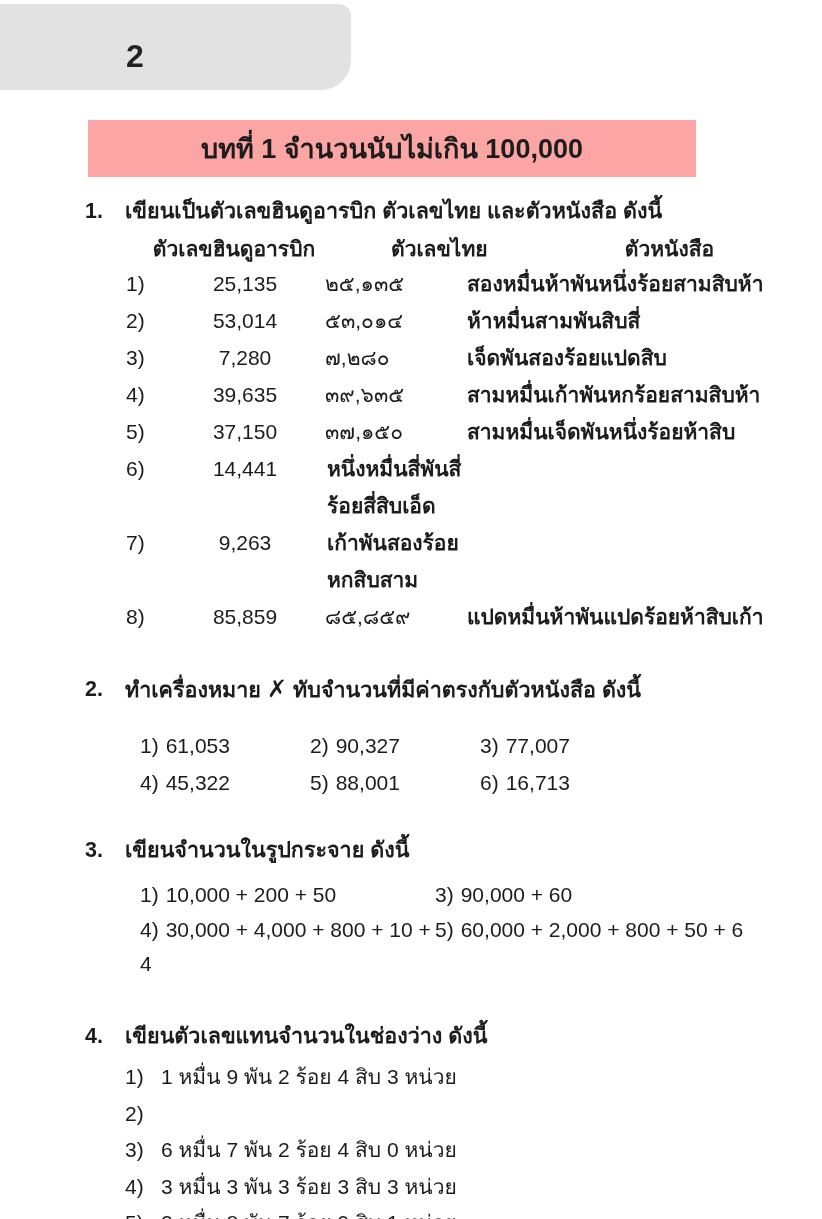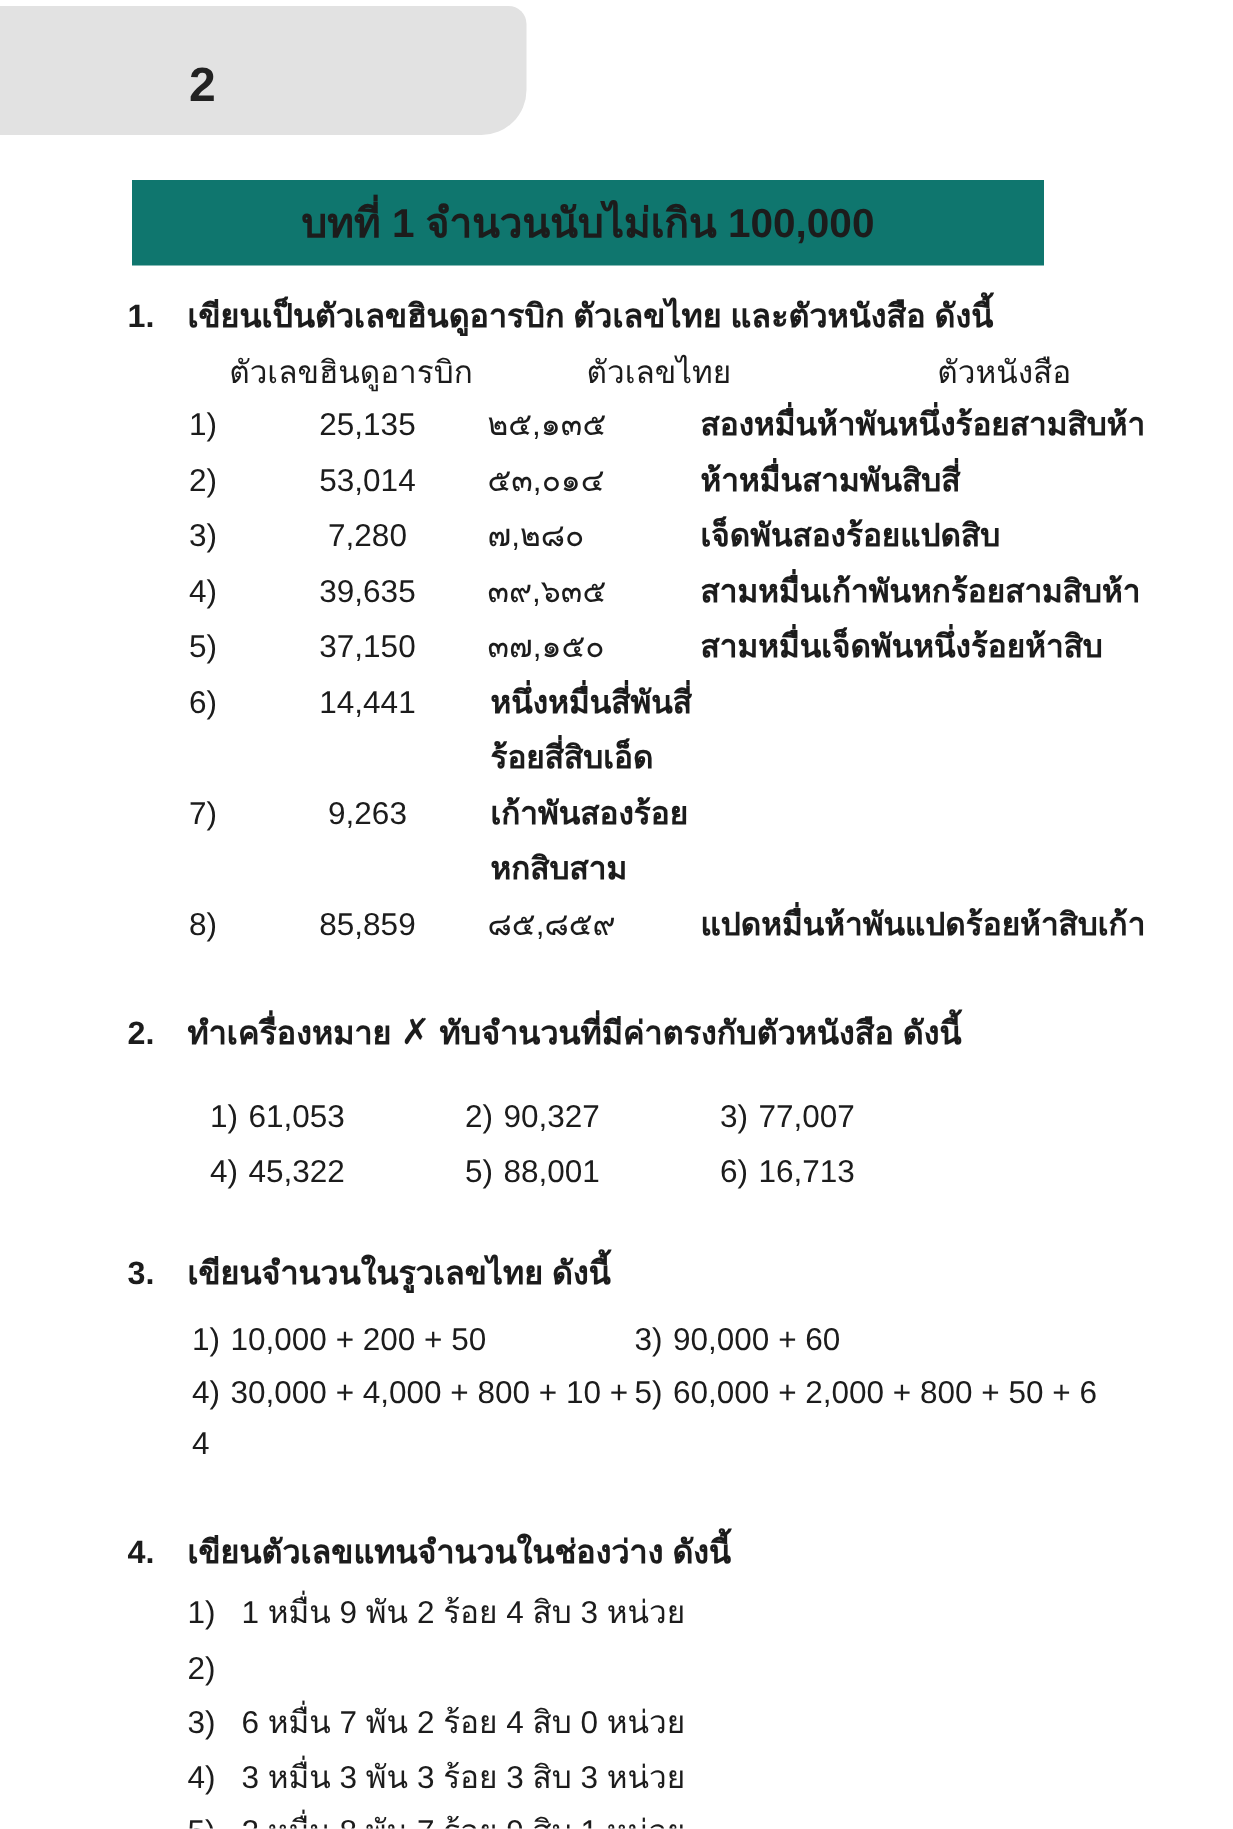--- a/index.html
+++ b/index.html
@@ -20,21 +20,21 @@
     border-radius: 0 12px 30px 0;
   }
   .page-num {
     position: absolute; left: 126px; top: 34px;
     font-size: 32px; font-weight: bold; color: #222;
   }
 
   .banner {
     position: absolute; top: 120px; left: 88px;
     width: 608px; height: 57px;
-    background: #0f766e;
+    background: #fca5a5;
     display: flex; align-items: center; justify-content: center;
     font-size: 27px; font-weight: bold;
   }
 
   .content {
     position: absolute; top: 194px; left: 85px; width: 690px;
     font-size: 21px;
   }
 
   .ex-head {
@@ -46,21 +46,21 @@
   .ex-head .ex-num { width: 40px; flex: 0 0 40px; }
   .ex-head .mark { font-weight: 800; font-size: 24px; padding: 0 6px; }
 
   
   .numtable { margin-left: 25px; margin-top: 4px; }
   .numtable .trow {
     display: grid;
     grid-template-columns: 55px 160px 140px auto;
     line-height: 37px;
   }
-  .numtable .thead { font-weight: normal; line-height: 33px; gap: 33px; }
+  .numtable .thead { font-weight: bold; line-height: 33px; gap: 33px; }
   .thead .h-arabic { grid-column: 1 / 3; text-align: center; }
   .thead .h-thai { }
   .thead .h-words { text-align: center; }
   .trow .c-no { padding-left: 16px; }
   .trow .c-arabic { text-align: center; }
   .trow .c-thai { text-align: left; }
   .trow .c-words { padding-left: 2px; font-weight: bold; }
 
   
   .sec2 { margin-top: 37px; }
@@ -69,21 +69,21 @@
     display: grid;
     grid-template-columns: 170px 170px auto;
     row-gap: 2px;
     line-height: 35px;
   }
   .grid3 .item .lbl { margin-right: 7px; }
 
   
   .sec3 { margin-top: 33px; }
   .grid2 {
-    margin-left: 43px; margin-top: 11px;
+    margin-left: 55px; margin-top: 11px;
     display: grid;
     grid-template-columns: 295px auto;
     row-gap: 1px;
     line-height: 34px;
   }
   .grid2 .item .lbl { margin-right: 7px; }
 
   
   .sec4 { margin-top: 38px; }
   .list4 { margin-left: 40px; margin-top: 6px; }
@@ -177,21 +177,21 @@
         <span class="item"><span class="lbl">3)</span><span>77,007</span></span>
         <span class="item"><span class="lbl">4)</span><span>45,322</span></span>
         <span class="item"><span class="lbl">5)</span><span>88,001</span></span>
         <span class="item"><span class="lbl">6)</span><span>16,713</span></span>
       </div>
     </section>
 
     <section class="sec3">
       <div class="ex-head">
         <span class="ex-num">3.</span>
-        <span>เขียนจำนวนในรูวเลขไทย ดังนี้</span>
+        <span>เขียนจำนวนในรูปกระจาย ดังนี้</span>
       </div>
       <div class="grid2">
         <span class="item"><span class="lbl">1)</span><span>10,000 + 200 + 50</span></span>
         <span class="item"><span class="lbl">3)</span><span>90,000 + 60</span></span>
         <span class="item"><span class="lbl">4)</span><span>30,000 + 4,000 + 800 + 10 + 4</span></span>
         <span class="item"><span class="lbl">5)</span><span>60,000 + 2,000 + 800 + 50 + 6</span></span>
       </div>
     </section>
 
     <section class="sec4">

